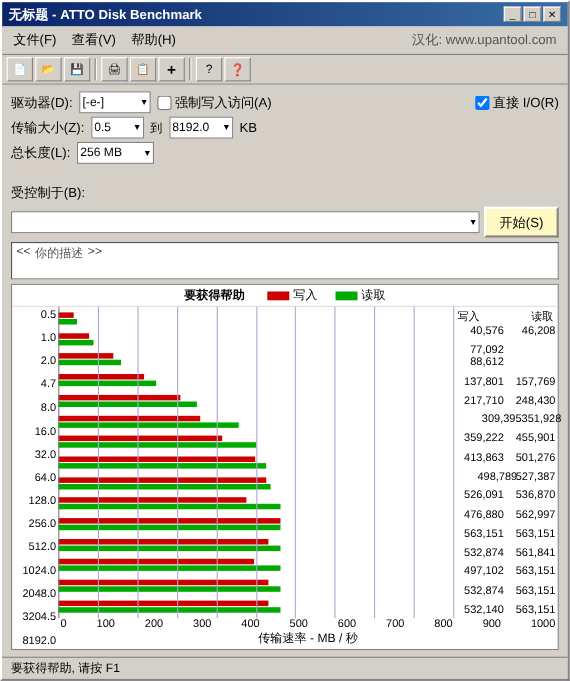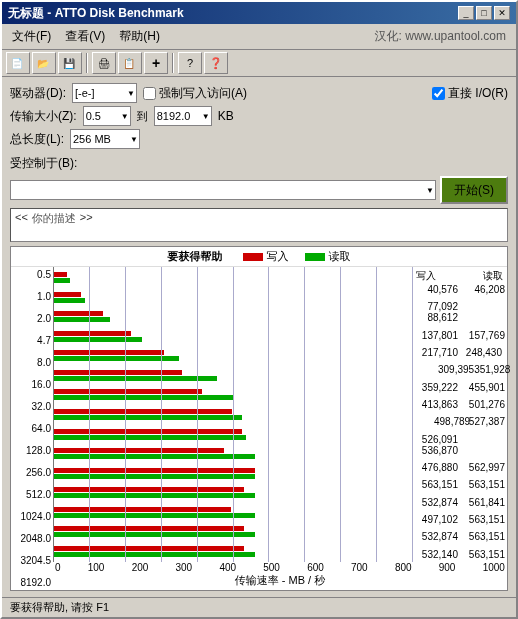--- a/index.html
+++ b/index.html
@@ -168,33 +168,33 @@
       align-items: flex-start;
     }
     .left-controls {
       flex: 1;
       display: flex;
       flex-direction: column;
       gap: 3px;
     }
     .bench-btn {
       height: 28px;
-      background: #4d7c0f;
+      background: #fef9c3;
       border: 2px solid;
       border-color: #fff #848284 #848284 #fff;
       padding: 0 12px;
       font-size: 12px;
       cursor: pointer;
       font-family: "SimSun", "宋体", sans-serif;
       text-align: center;
     }
     .controlled-by-row {
       display: flex;
       gap: 4px;
-      margin-top: 2px;
+      margin-top: 14px;
     }
     .description-box {
       background: white;
       border: 1px solid #848284;
       border-top: 1px solid #555;
       border-left: 1px solid #555;
       height: 34px;
       padding: 2px 4px;
       font-size: 11px;
       display: flex;
@@ -469,41 +469,41 @@
                     <span style="width: 44px; text-align: right; font-size: 10px;">46,208</span>
                   </div>
                   <div style="display: flex; justify-content: space-between; flex-direction: column;">
                     <span style="width: 44px; text-align: right; font-size: 10px;">77,092</span>
                     <span style="width: 44px; text-align: right; font-size: 10px;">88,612</span>
                   </div>
                   <div style="display: flex; justify-content: space-between;">
                     <span style="width: 44px; text-align: right; font-size: 10px;">137,801</span>
                     <span style="width: 44px; text-align: right; font-size: 10px;">157,769</span>
                   </div>
-                  <div style="display: flex; ">
+                  <div style="display: flex; justify-content: space-between;">
                     <span style="width: 44px; text-align: right; font-size: 10px;">217,710</span>
                     <span style="width: 44px; text-align: right; font-size: 10px;">248,430</span>
                   </div>
                   <div style="display: flex; justify-content: space-between; padding-left: 24px;">
                     <span style="width: 44px; text-align: right; font-size: 10px;">309,395</span>
                     <span style="width: 44px; text-align: right; font-size: 10px;">351,928</span>
                   </div>
                   <div style="display: flex; justify-content: space-between;">
                     <span style="width: 44px; text-align: right; font-size: 10px;">359,222</span>
                     <span style="width: 44px; text-align: right; font-size: 10px;">455,901</span>
                   </div>
                   <div style="display: flex; justify-content: space-between;">
                     <span style="width: 44px; text-align: right; font-size: 10px;">413,863</span>
                     <span style="width: 44px; text-align: right; font-size: 10px;">501,276</span>
                   </div>
                   <div style="display: flex; justify-content: space-between;">
                     <span style="width: 44px; text-align: right; font-size: 10px; padding-left: 20px;">498,789</span>
                     <span style="width: 44px; text-align: right; font-size: 10px;">527,387</span>
                   </div>
-                  <div style="display: flex; justify-content: space-between; flex-direction: column;">
+                  <div style="display: flex; justify-content: space-between;">
                     <span style="width: 44px; text-align: right; font-size: 10px;">526,091</span>
                     <span style="width: 44px; text-align: right; font-size: 10px;">536,870</span>
                   </div>
                   <div style="display: flex; justify-content: space-between;">
                     <span style="width: 44px; text-align: right; font-size: 10px;">476,880</span>
                     <span style="width: 44px; text-align: right; font-size: 10px;">562,997</span>
                   </div>
                   <div style="display: flex; justify-content: space-between;">
                     <span style="width: 44px; text-align: right; font-size: 10px;">563,151</span>
                     <span style="width: 44px; text-align: right; font-size: 10px;">563,151</span>

